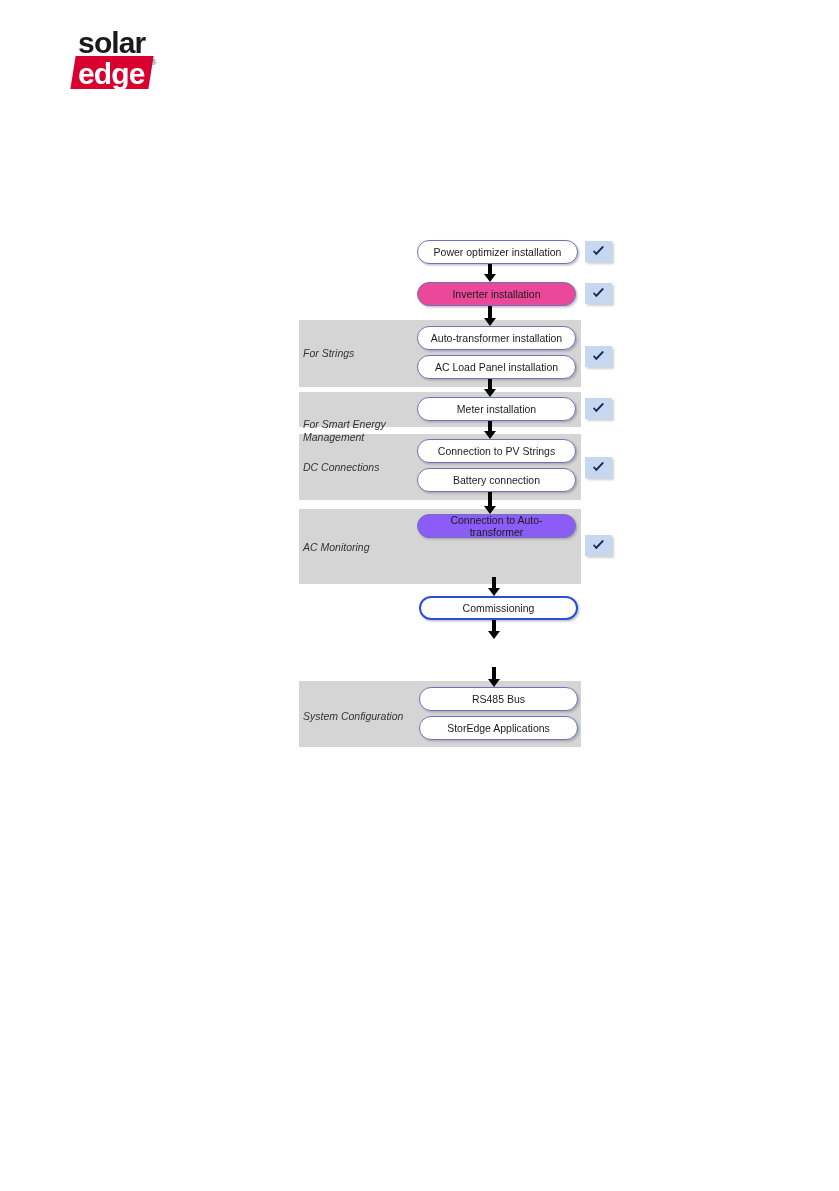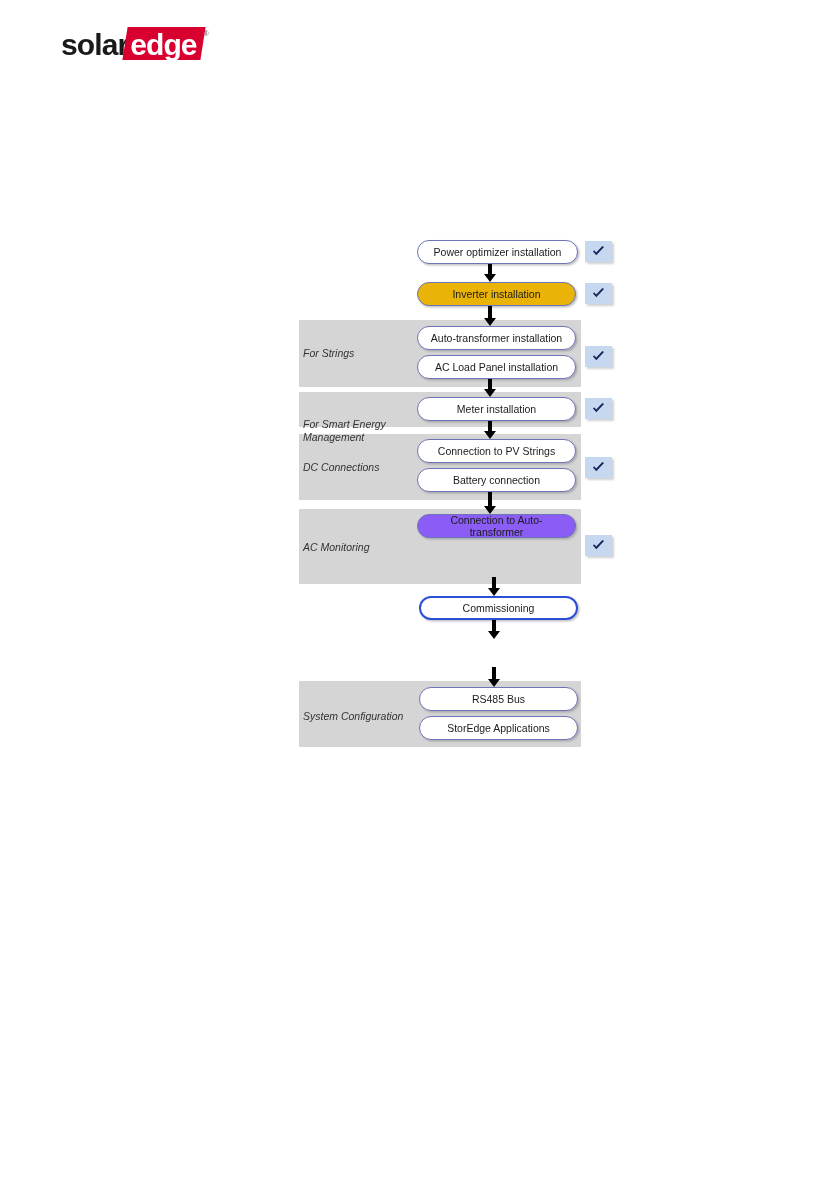--- a/index.html
+++ b/index.html
@@ -12,25 +12,26 @@
     width: 839px;
     height: 1191px;
     position: relative;
     font-family: "Liberation Sans", sans-serif;
     overflow: hidden;
   }
 
   
   #logo {
     position: absolute;
-    left: 61px;
+    left: 76px;
     top: 28px;
     height: 34px;
     display: flex;
     align-items: center;
+    flex-direction: column;
   }
   #logo .logo-solar {
     font-family: "Liberation Sans", sans-serif;
     font-size: 30px;
     font-weight: bold;
     color: #1a1a1a;
     letter-spacing: -0.9px;
     line-height: 1;
   }
   #logo .logo-edge-wrap {
@@ -209,21 +210,21 @@
       <div class="shaft" style="height: 12px; background: rgb(0, 0, 0);"></div>
       <div class="head" style="border-top-color: rgb(0, 0, 0);"></div>
     </div>
     <div class="arrow" style="left: 486px; top: 667px; width: 16px; height: 20px;">
       <div class="shaft" style="height: 13px; background: rgb(0, 0, 0);"></div>
       <div class="head" style="border-top-color: rgb(0, 0, 0);"></div>
     </div>
     <div class="node" style="left: 417px; top: 240px; width: 161px; height: 24px; background: rgb(255, 255, 255); border-color: rgb(111, 116, 184);">
       <span class="node-label">Power optimizer installation</span>
     </div>
-    <div class="node" style="left: 417px; top: 282px; width: 159px; height: 24px; background: #eab308; border-color: rgb(111, 116, 184);">
+    <div class="node" style="left: 417px; top: 282px; width: 159px; height: 24px; background: #ec4899; border-color: rgb(111, 116, 184);">
       <span class="node-label">Inverter installation</span>
     </div>
     <div class="node" style="left: 417px; top: 326px; width: 159px; height: 24px; background: rgb(255, 255, 255); border-color: rgb(111, 116, 184);">
       <span class="node-label">Auto-transformer installation</span>
     </div>
     <div class="node" style="left: 417px; top: 355px; width: 159px; height: 24px; background: rgb(255, 255, 255); border-color: rgb(111, 116, 184);">
       <span class="node-label">AC Load Panel installation</span>
     </div>
     <div class="node" style="left: 417px; top: 397px; width: 159px; height: 24px; background: rgb(255, 255, 255); border-color: rgb(111, 116, 184);">
       <span class="node-label">Meter installation</span>

